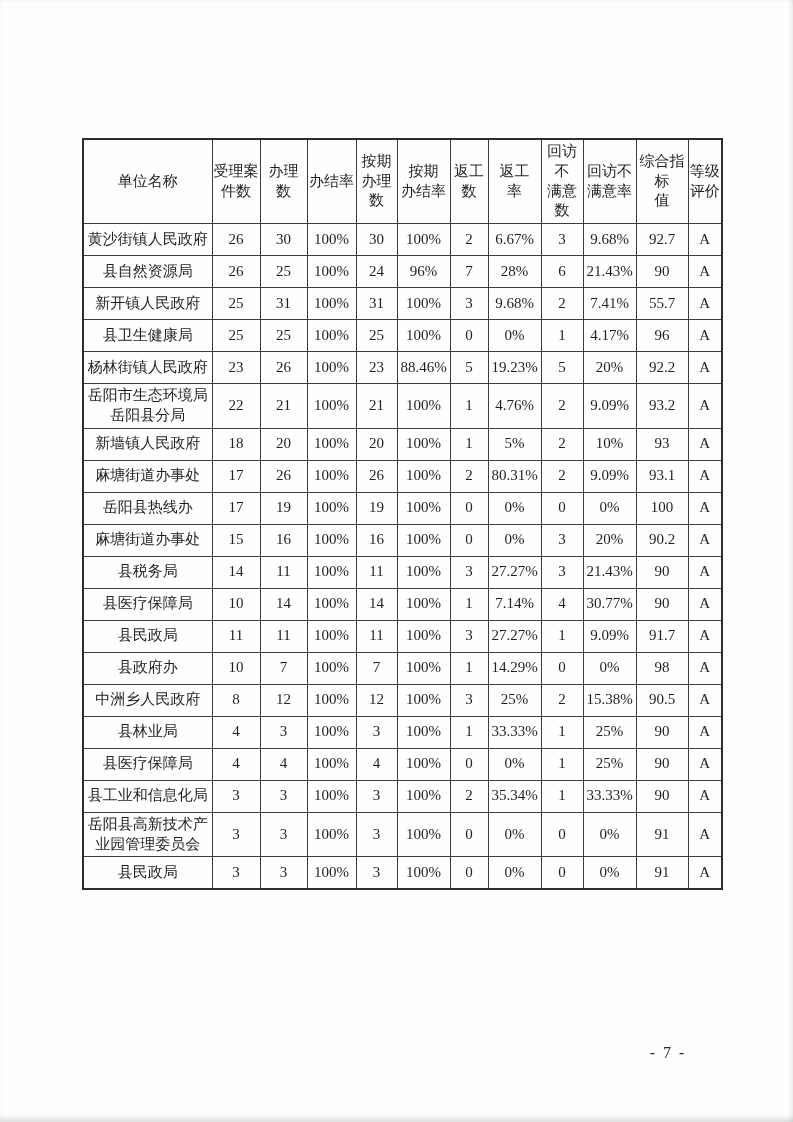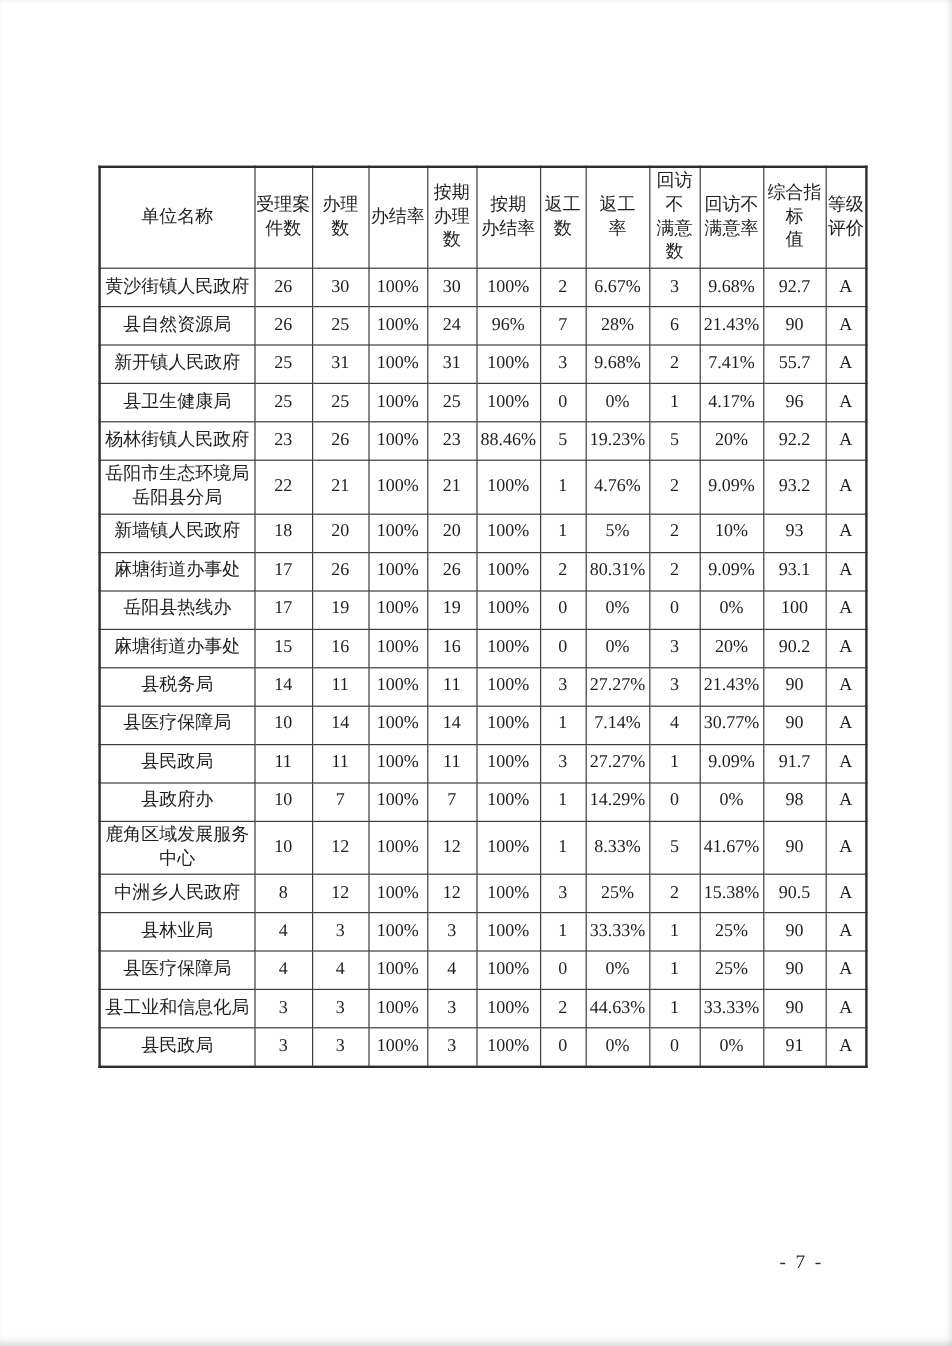--- a/index.html
+++ b/index.html
@@ -278,35 +278,20 @@
           <td>7</td>
           <td>100%</td>
           <td>1</td>
           <td>14.29%</td>
           <td>0</td>
           <td>0%</td>
           <td>98</td>
           <td>A</td>
         </tr>
         <tr>
-          <td>鹿角区域发展服务
-中心</td>
-          <td>10</td>
-          <td>12</td>
-          <td>100%</td>
-          <td>12</td>
-          <td>100%</td>
-          <td>1</td>
-          <td>8.33%</td>
-          <td>5</td>
-          <td>41.67%</td>
-          <td>90</td>
-          <td>A</td>
-        </tr>
-        <tr>
           <td>中洲乡人民政府</td>
           <td>8</td>
           <td>12</td>
           <td>100%</td>
           <td>12</td>
           <td>100%</td>
           <td>3</td>
           <td>25%</td>
           <td>2</td>
           <td>15.38%</td>
@@ -342,24 +327,39 @@
           <td>A</td>
         </tr>
         <tr>
           <td>县工业和信息化局</td>
           <td>3</td>
           <td>3</td>
           <td>100%</td>
           <td>3</td>
           <td>100%</td>
           <td>2</td>
-          <td>44.63%</td>
+          <td>35.34%</td>
           <td>1</td>
           <td>33.33%</td>
           <td>90</td>
+          <td>A</td>
+        </tr>
+        <tr>
+          <td>岳阳县高新技术产
+业园管理委员会</td>
+          <td>3</td>
+          <td>3</td>
+          <td>100%</td>
+          <td>3</td>
+          <td>100%</td>
+          <td>0</td>
+          <td>0%</td>
+          <td>0</td>
+          <td>0%</td>
+          <td>91</td>
           <td>A</td>
         </tr>
         <tr>
           <td>县民政局</td>
           <td>3</td>
           <td>3</td>
           <td>100%</td>
           <td>3</td>
           <td>100%</td>
           <td>0</td>

